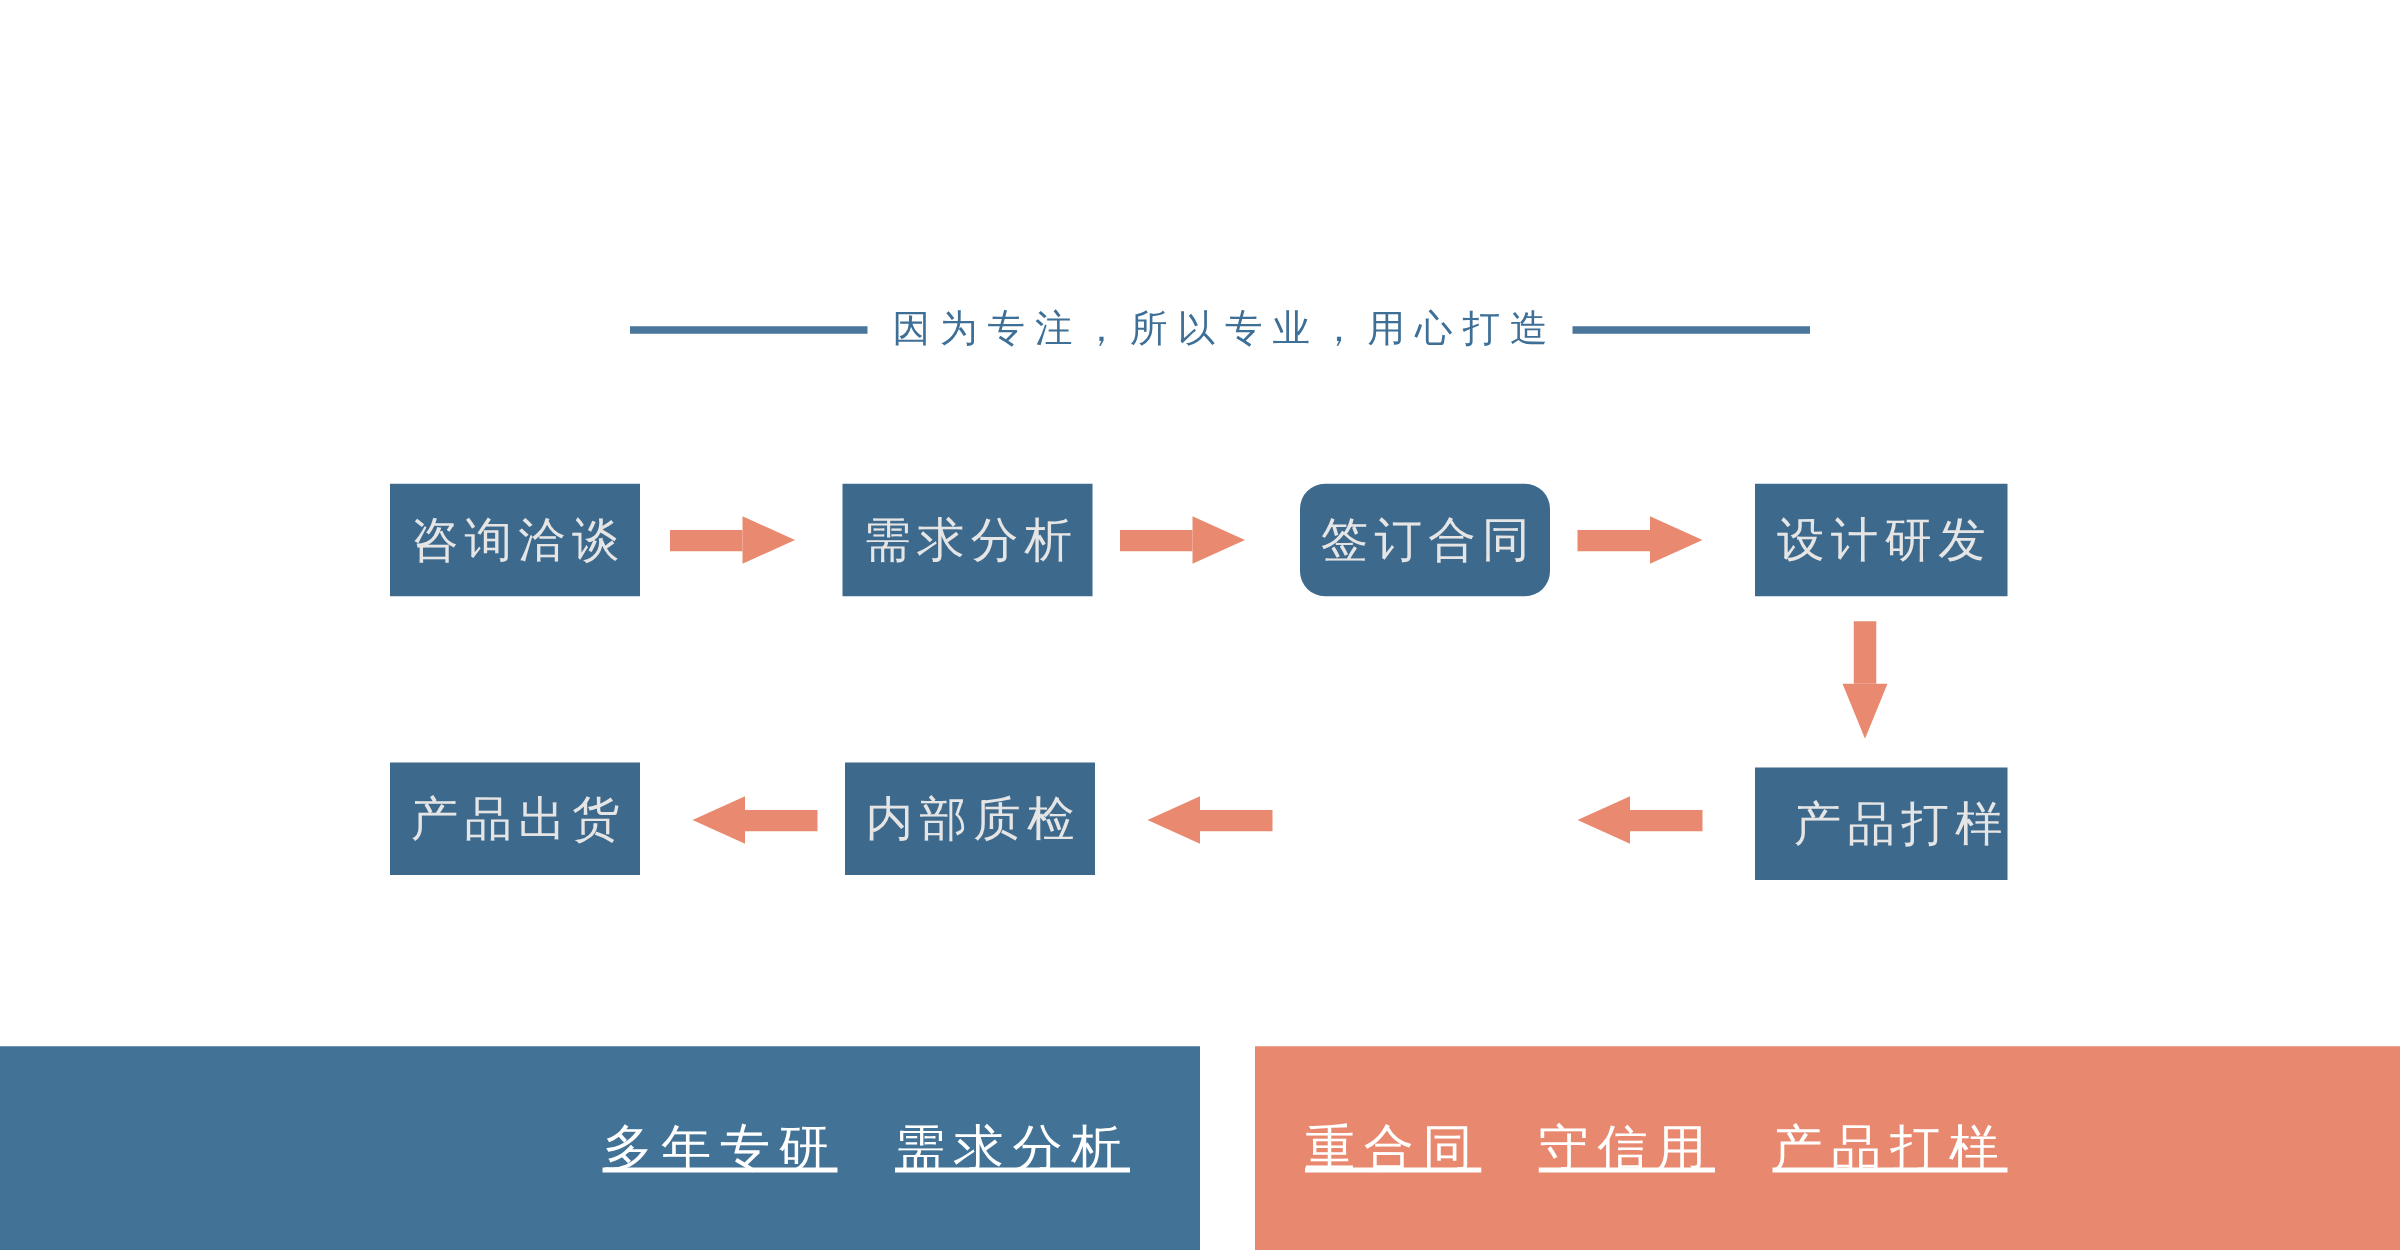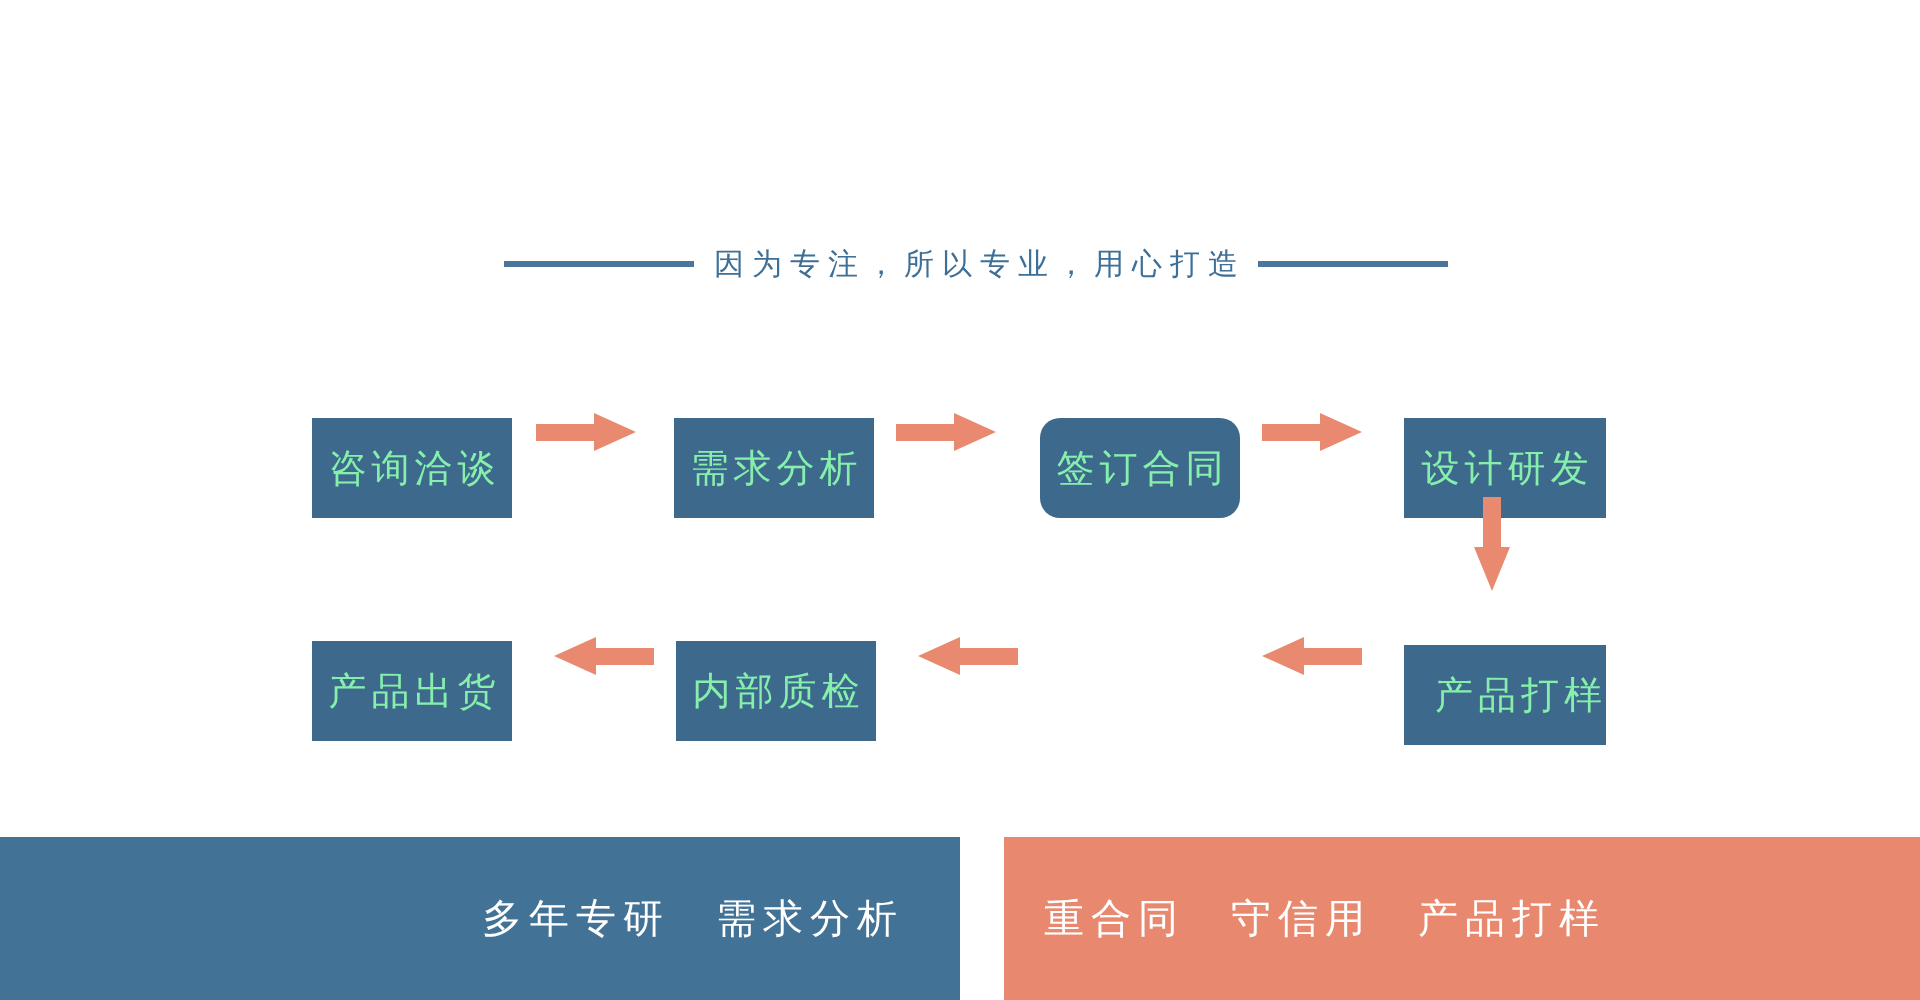--- a/index.html
+++ b/index.html
@@ -18,41 +18,41 @@
     position:absolute;top:246px;left:0;width:1920px;height:36px;
     display:flex;align-items:center;justify-content:center;gap:12px;padding-left:16px;
   }
   .sub-line{display:block;width:190px;height:6px;background:#4a769c;}
   .subtitle{
     font-size:30px;color:#3e6f96;letter-spacing:8px;text-indent:8px;
     white-space:nowrap;line-height:36px;font-weight:500;
   }
   
   .flow-box{
-    position:absolute;width:200px;height:100px;background:#3d698c;
-    color:#86efac;display:flex;align-items:center;justify-content:center;
+    position:absolute;width:200px;height:90px;background:#3d698c;
+    color:#e5e5e5;display:flex;align-items:center;justify-content:center;
     font-size:38px;letter-spacing:5px;padding-left:5px;box-sizing:border-box;
     white-space:nowrap;
-    margin-top:31px;
   }
   
   .arr-r{position:absolute;width:100px;height:38px;display:flex;align-items:center;}
   .arr-r .shaft{width:58px;height:17px;background:#e98a70;}
   .arr-r .head{width:0;height:0;border-top:19px solid transparent;border-bottom:19px solid transparent;border-left:42px solid #e98a70;}
   .arr-l{position:absolute;width:100px;height:38px;display:flex;align-items:center;}
   .arr-l .head{width:0;height:0;border-top:19px solid transparent;border-bottom:19px solid transparent;border-right:42px solid #e98a70;}
   .arr-l .shaft{width:58px;height:17px;background:#e98a70;}
   .arr-d{position:absolute;width:36px;height:94px;display:flex;flex-direction:column;align-items:center;}
   .arr-d .shaft{width:18px;height:50px;background:#e98a70;}
   .arr-d .head{width:0;height:0;border-left:18px solid transparent;border-right:18px solid transparent;border-top:44px solid #e98a70;}
   
   .footer-band{
     position:absolute;top:837px;height:163px;display:flex;align-items:center;
     color:#ffffff;font-size:40px;letter-spacing:7px;white-space:nowrap;
     box-sizing:border-box;
+    text-decoration:underline;
   }
   .footer-left{left:0;width:960px;background:#427397;justify-content:flex-end;padding-right:56px;gap:46px;}
   .footer-right{left:960px;width:960px;background:#e8896f;justify-content:flex-start;padding-left:40px;gap:46px;margin-left:44px;}
 </style>
 </head>
 <body>
 
 <div class="canvas">
 
   <div class="subtitle-row">

